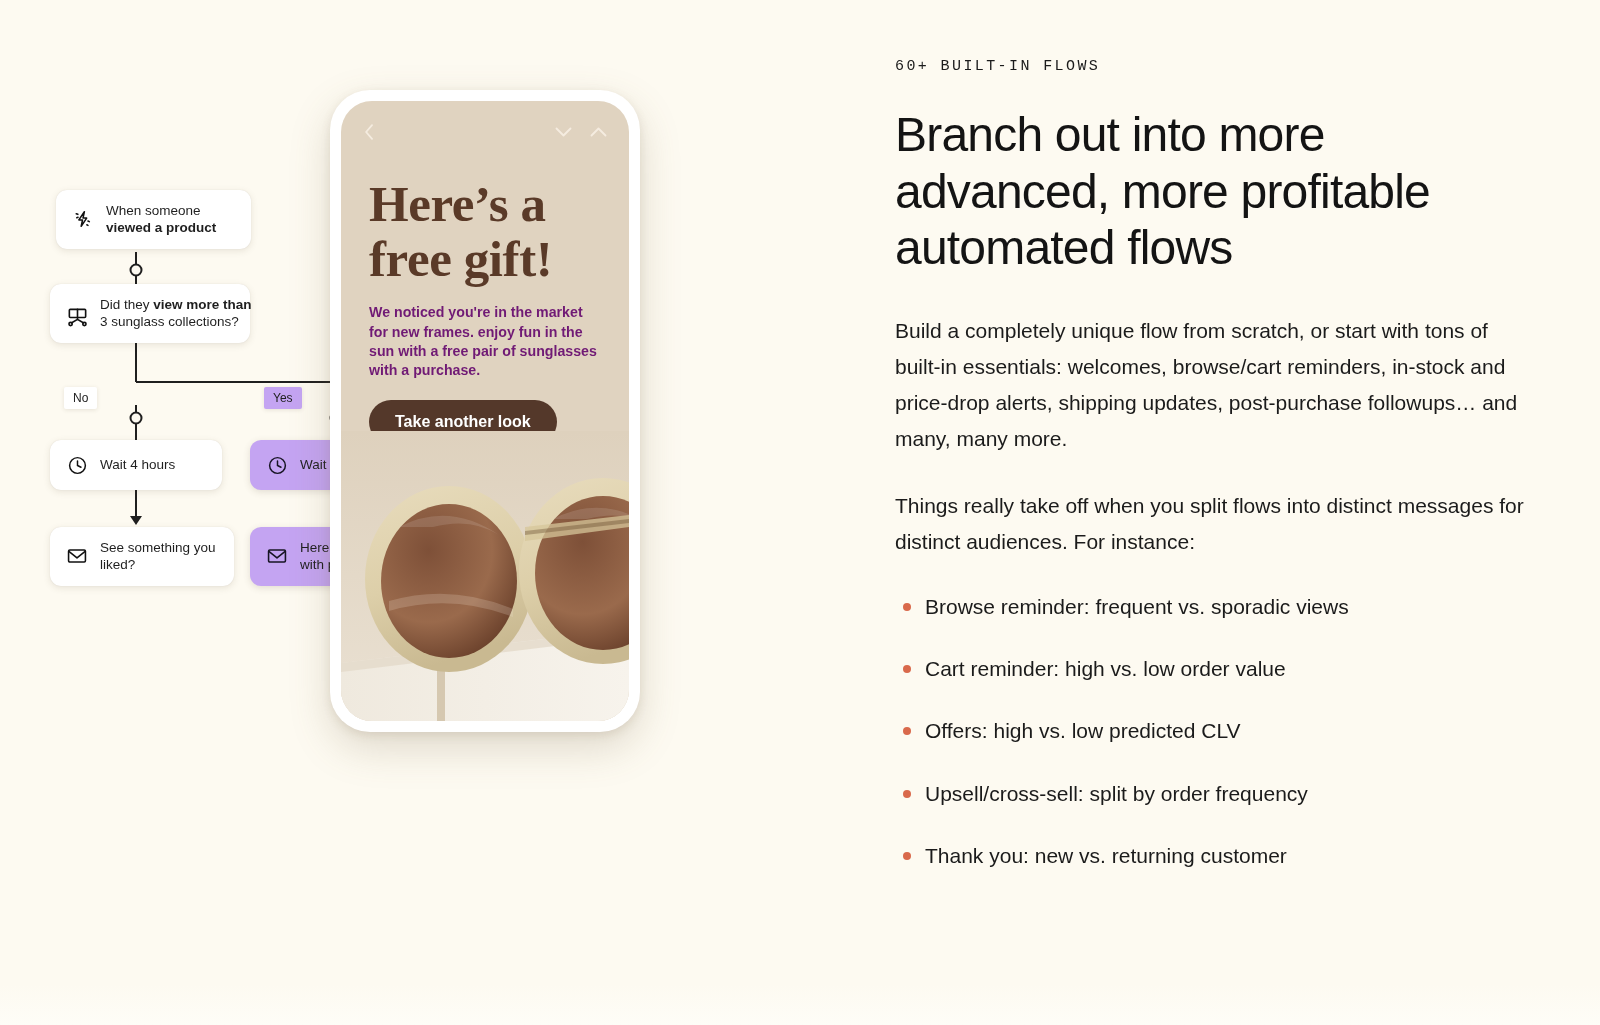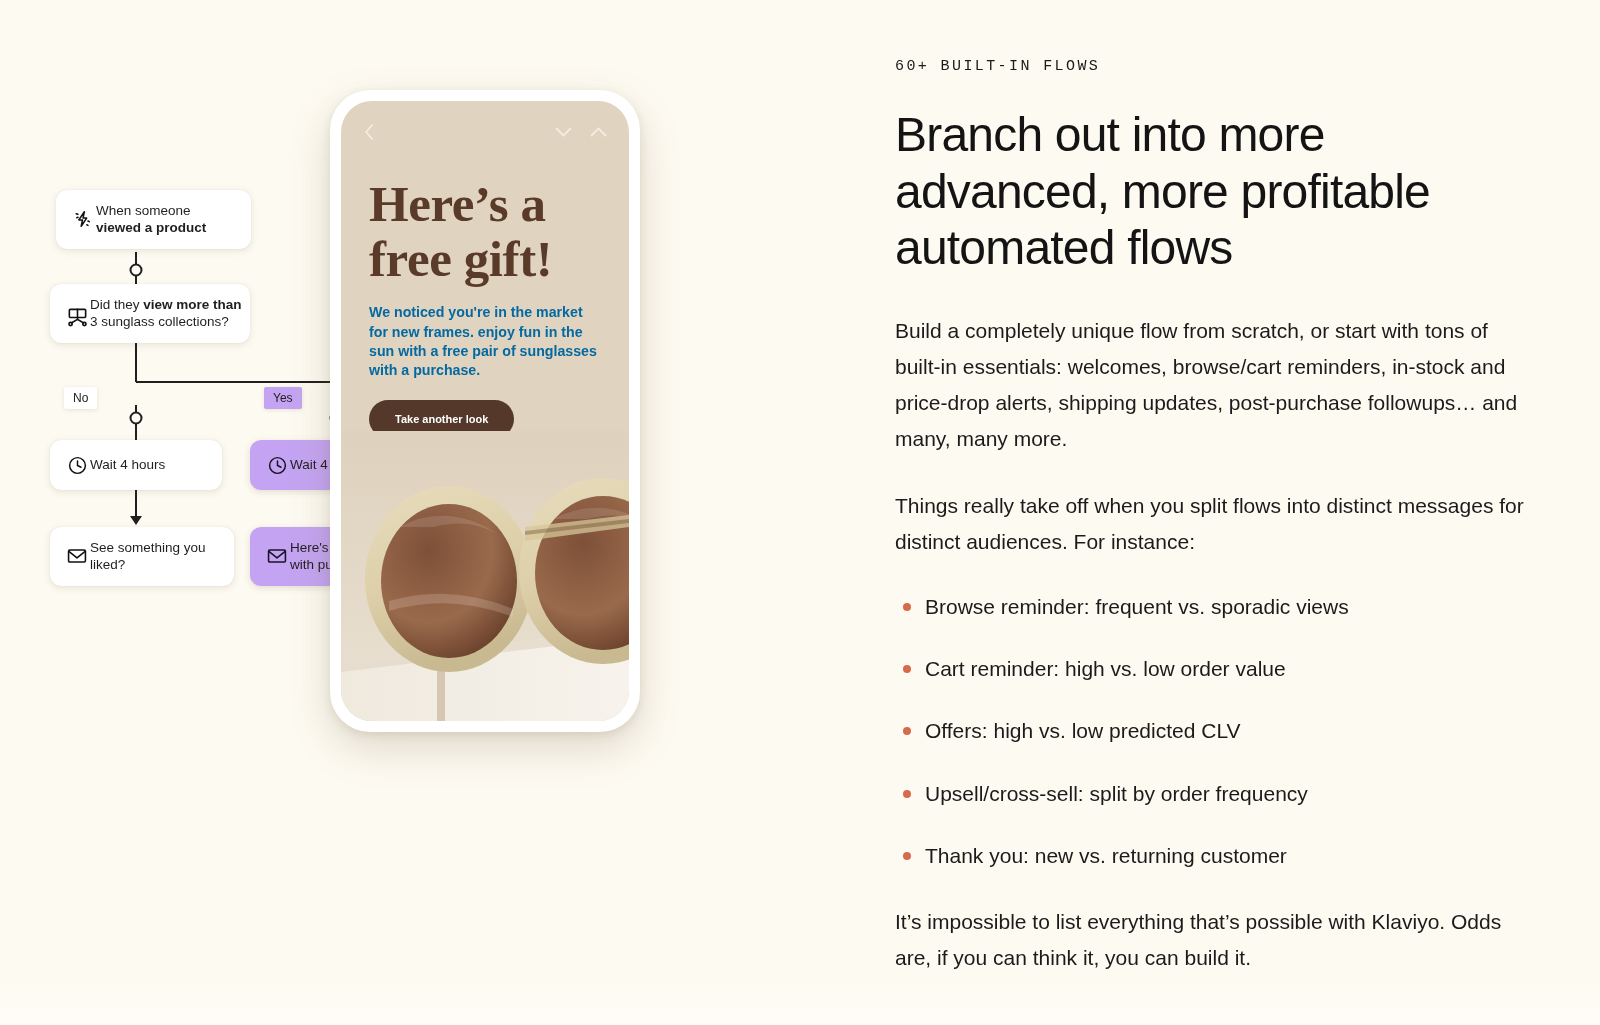--- a/index.html
+++ b/index.html
@@ -45,21 +45,21 @@
     position: absolute;
     left: 0; top: 0;
     width: 420px; height: 420px;
     overflow: visible;
   }
 
   .node {
     position: absolute;
     display: flex;
     align-items: center;
-    gap: 0;
+    gap: 10px;
     padding: 12px 14px;
     border-radius: 11px;
     background: #ffffff;
     box-shadow: 0 2px 7px rgba(90,75,55,.13), 0 0 1px rgba(90,75,55,.18);
     font-size: 13.5px;
     line-height: 1.28;
     color: #1f1f1f;
     white-space: nowrap;
   }
   .node.purple {
@@ -130,28 +130,28 @@
     font-size: 51px;
     line-height: 1.07;
     color: #5a3a28;
     letter-spacing: -0.4px;
   }
   .phone-p {
     margin-top: 17px;
     font-size: 14.2px;
     line-height: 1.37;
     font-weight: 600;
-    color: #0369a1;
+    color: #701a75;
   }
   .phone-btn {
     margin-top: 19px;
     display: inline-block;
     background: #54382a;
     color: #fff;
-    font-size: 11px;
+    font-size: 16px;
     font-weight: 700;
     padding: 13px 26px;
     border-radius: 30px;
     border: none;
     cursor: pointer;
   }
   .phone-photo {
     position: absolute;
     left: 0; right: 0; bottom: 0;
     height: 290px;
@@ -414,16 +414,15 @@
     <p class="para">Things really take off when you split flows into distinct messages for distinct audiences. For instance:</p>
 
     <ul class="bullets">
       <li><span class="dot"></span><span>Browse reminder: frequent vs. sporadic views</span></li>
       <li><span class="dot"></span><span>Cart reminder: high vs. low order value</span></li>
       <li><span class="dot"></span><span>Offers: high vs. low predicted CLV</span></li>
       <li><span class="dot"></span><span>Upsell/cross-sell: split by order frequency</span></li>
       <li><span class="dot"></span><span>Thank you: new vs. returning customer</span></li>
     </ul>
 
-    <p class="para last">It’s impossible to list everything that’s possible with Klaviyo. Odds are, if you can think it, you can build it.</p>
   </div>
 
 </div>
 
 </body></html>

